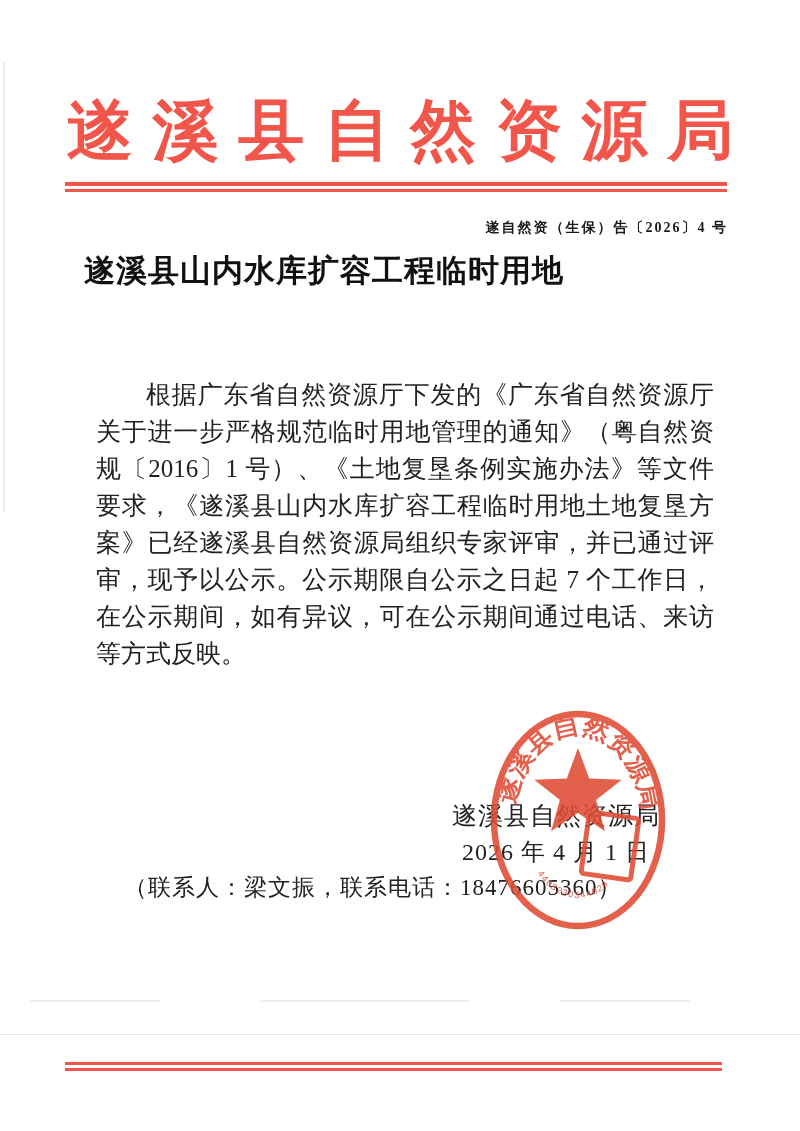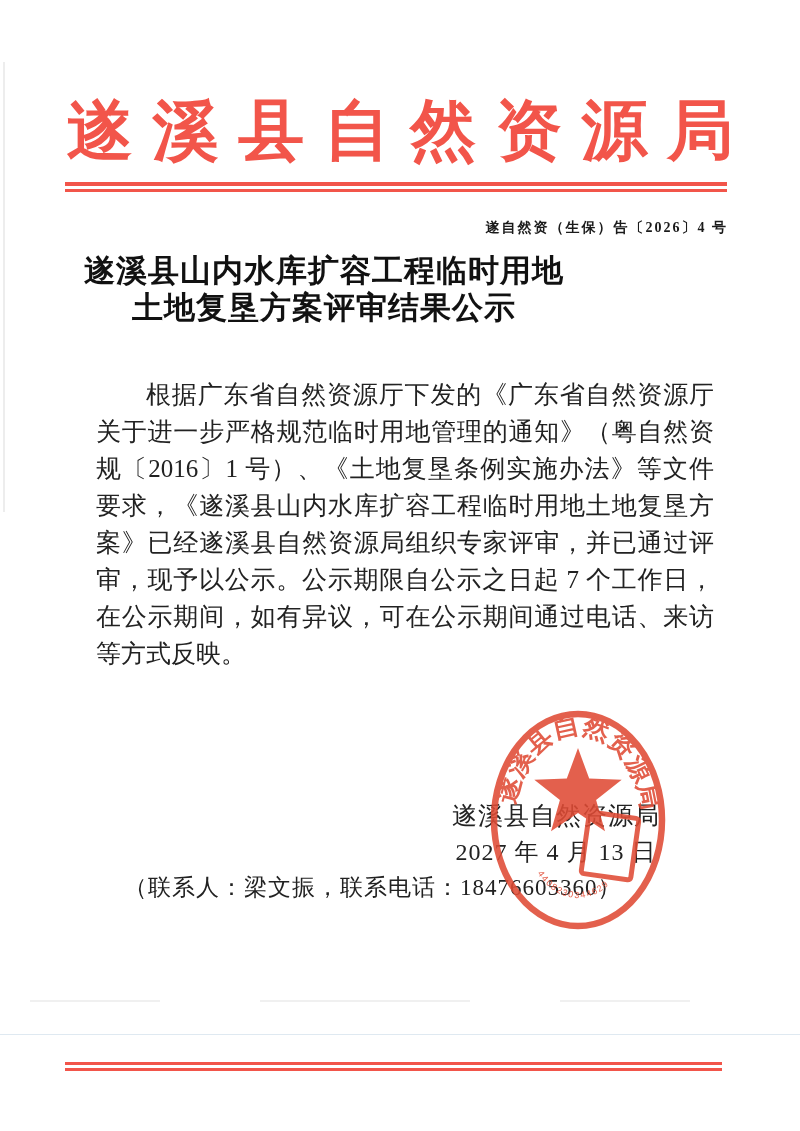--- a/index.html
+++ b/index.html
@@ -108,28 +108,27 @@
 
 <div class="page">
 
   <div class="agency-head">遂溪县自然资源局</div>
   <div class="head-rule"></div>
 
   <div class="doc-number">遂自然资（生保）告〔2026〕4 号</div>
 
   <div class="doc-title">
     <div>遂溪县山内水库扩容工程临时用地</div>
-    <div>土地复垦方案评审结果公示</div>
   </div>
 
   <div class="body-para">根据广东省自然资源厅下发的《广东省自然资源厅关于进一步严格规范临时用地管理的通知》（粤自然资规〔2016〕1 号）、《土地复垦条例实施办法》等文件要求，《遂溪县山内水库扩容工程临时用地土地复垦方案》已经遂溪县自然资源局组织专家评审，并已通过评审，现予以公示。公示期限自公示之日起 7 个工作日，在公示期间，如有异议，可在公示期间通过电话、来访等方式反映。</div>
 
 
   <div class="sig-agency">遂溪县自然资源局</div>
-  <div class="sig-date">2027 年 4 月 13 日</div>
+  <div class="sig-date">2026 年 4 月 1 日</div>
 
   <div class="contact-line">（联系人：梁文振，联系电话：18476605360）</div>
 
   <svg class="seal" viewBox="0 0 200 230" xmlns="http://www.w3.org/2000/svg">
     <defs>
       <path id="sealTopArc" d="M 37,97.1 A 64,86 0 0 1 163,97.1" fill="none"></path>
       <path id="sealBottomArc" d="M 57.1,162.1 A 56,78 0 0 0 142.9,162.1" fill="none"></path>
     </defs>
     <ellipse cx="100" cy="112" rx="84" ry="106" fill="none" stroke="#e04b35" stroke-width="6.5"></ellipse>
     <polygon points="100,40 111.2,70.6 143.7,71.8 118.1,91.9 127,123.2 100,105 73,123.2 81.9,91.9 56.3,71.8 88.8,70.6" fill="#e04b35"></polygon>

